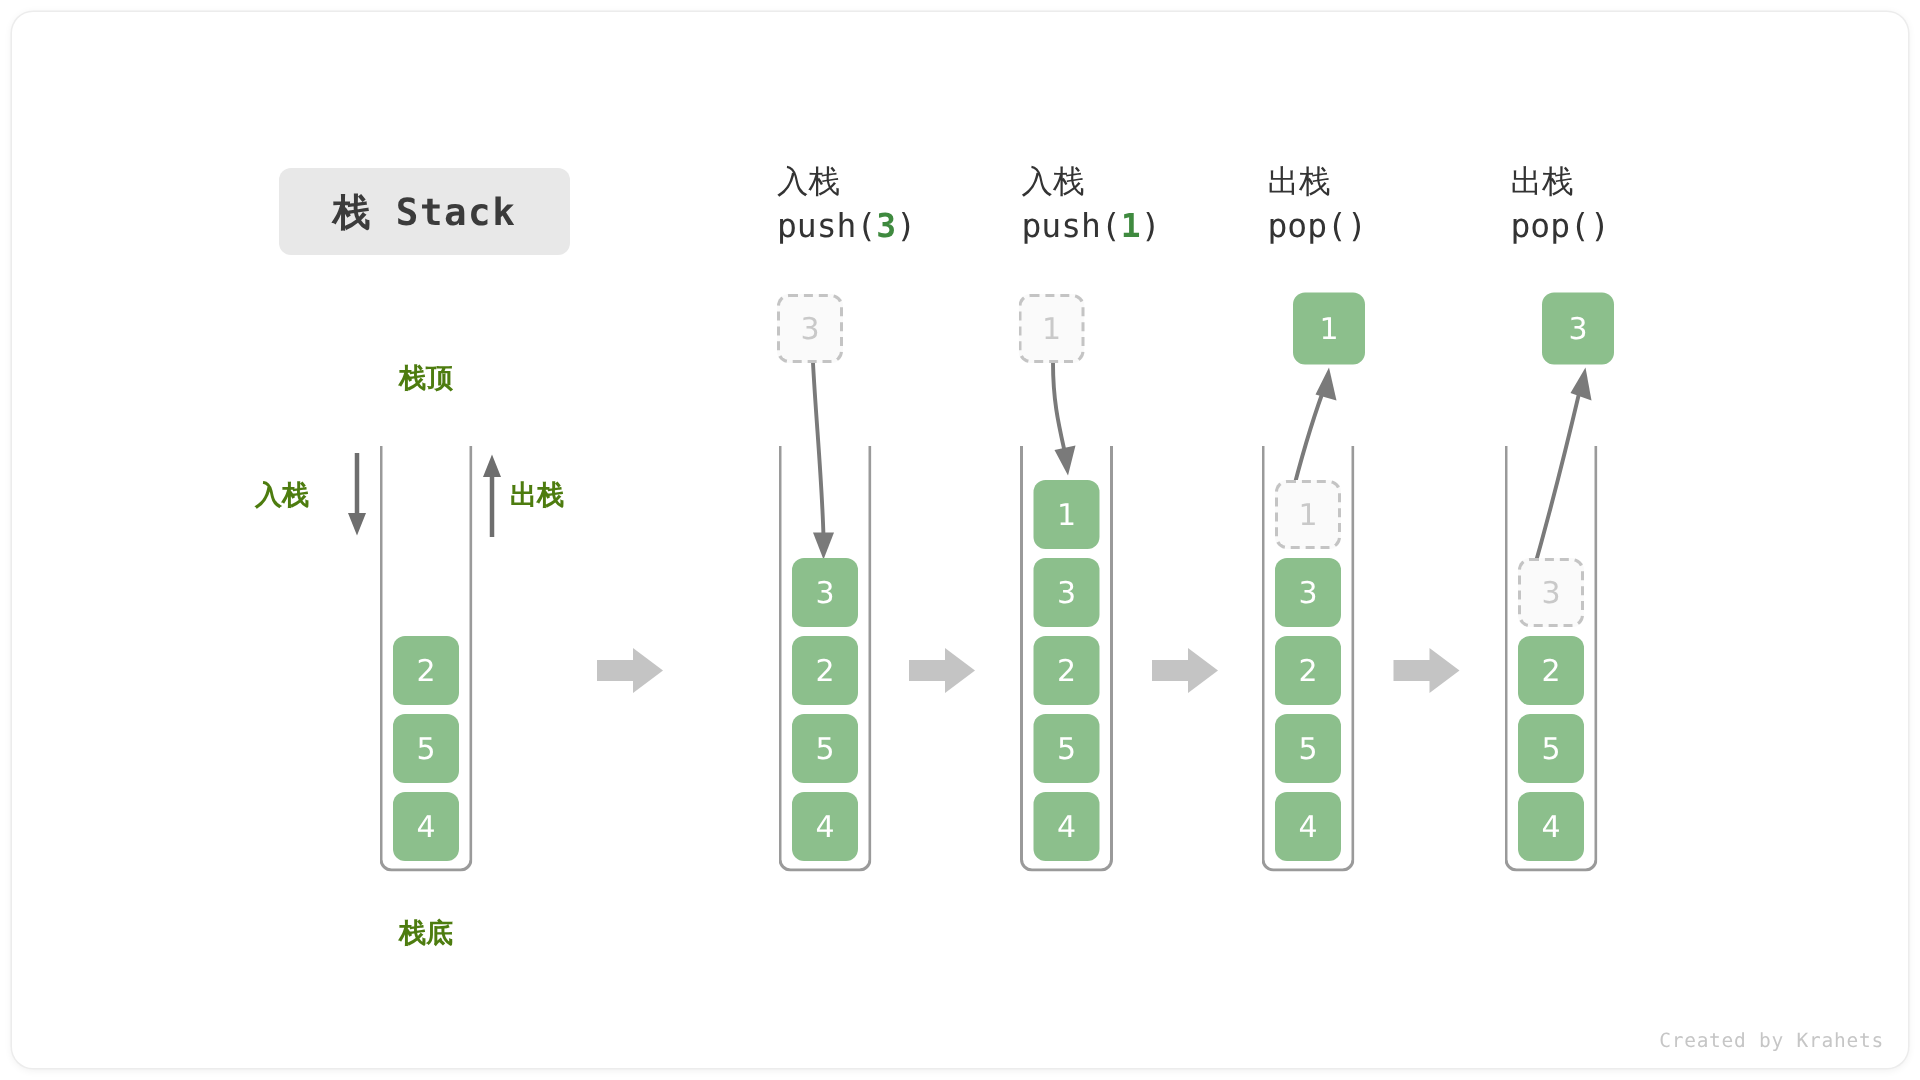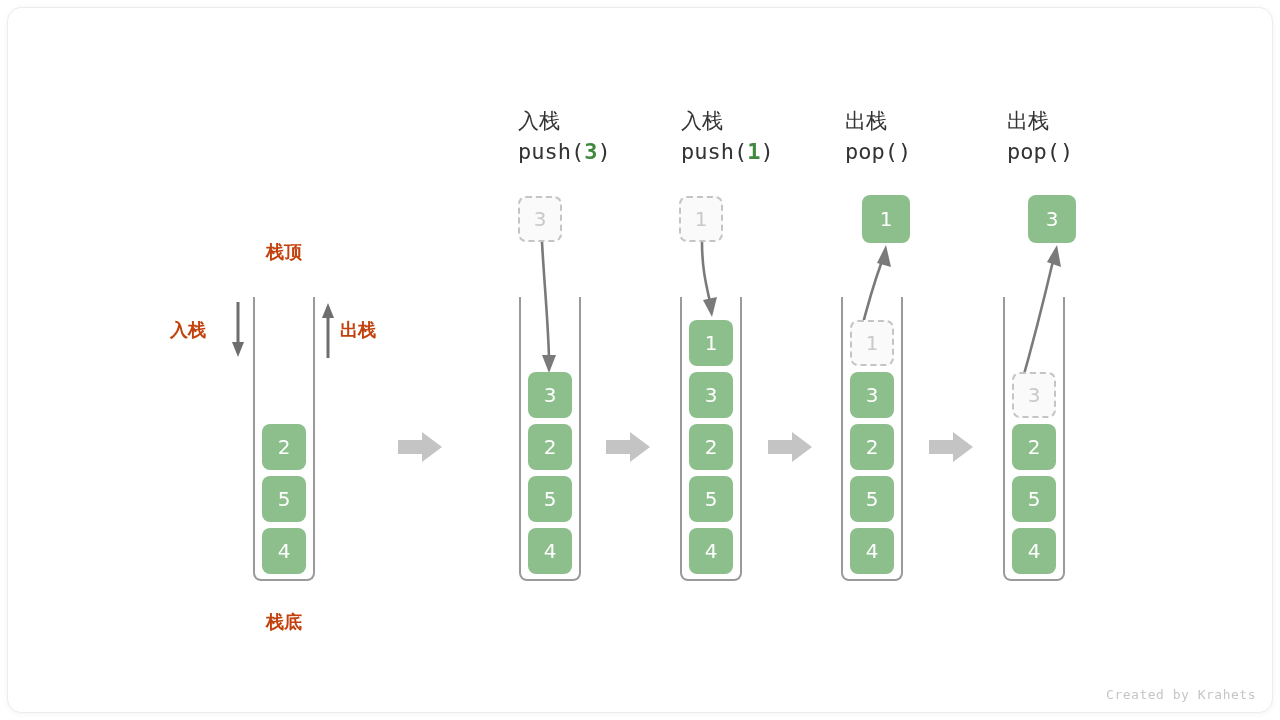--- a/index.html
+++ b/index.html
@@ -37,21 +37,21 @@
     font-size: 25px; font-weight: bold;
     color: #3b3b3b;
     letter-spacing: 1px;
   }
 
   
   .cn-label {
     font-family: Liberation Sans, sans-serif;
     font-weight: bold;
     font-size: 18px;
-    color: #c2410c;
+    color: #4d7c0f;
     white-space: nowrap;
   }
 
   
   .col-head {
     text-align: left;
     white-space: nowrap;
   }
   .col-head .cn {
     font-family: "DejaVu Sans", sans-serif;
@@ -119,20 +119,21 @@
     letter-spacing: 0.5px;
   }
   svg { overflow: visible; }
 </style>
 </head>
 <body>
 
 <div id="canvas">
   <div id="card"></div>
 
+  <div class="abs" id="title-badge">栈 Stack</div>
 
   <div class="abs" style="left:253px; top:240px; width:62px; text-align:center;">
     <span class="cn-label">栈顶</span>
   </div>
 
   <div class="abs" style="left:170px; top:318px;">
     <span class="cn-label">入栈</span>
   </div>
   <svg class="abs" style="left:230px; top:300px;" width="20" height="60">
     <line x1="8" y1="2" x2="8" y2="45" stroke="#6e6e6e" stroke-width="3"></line>

